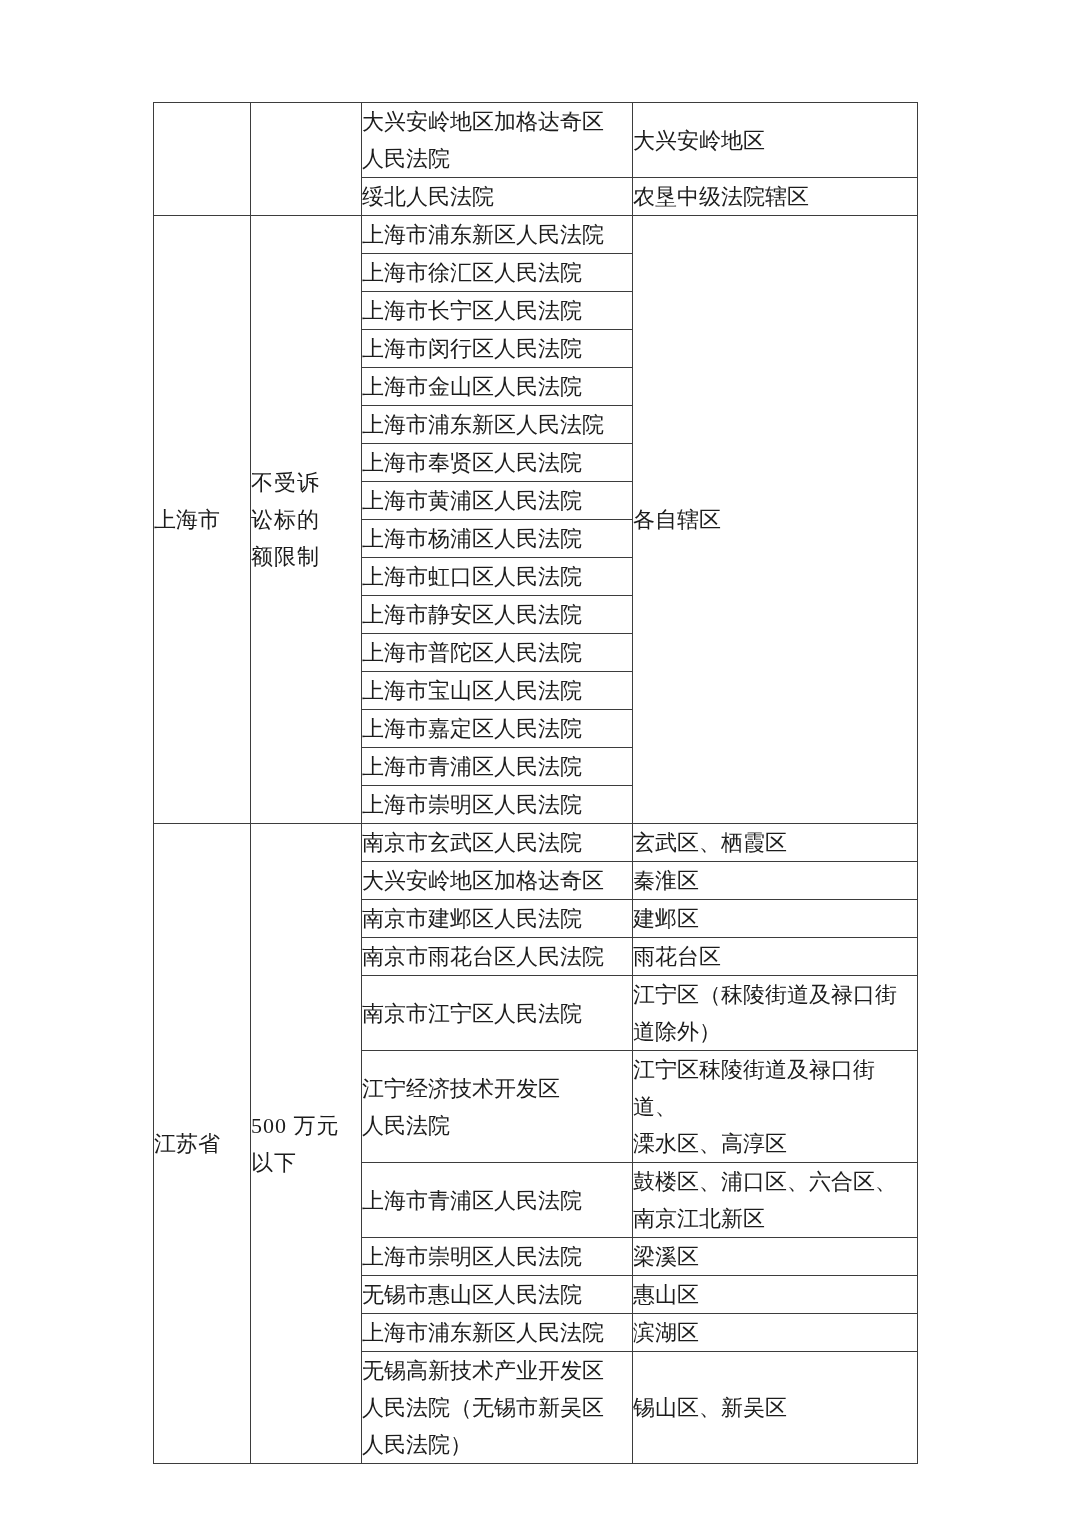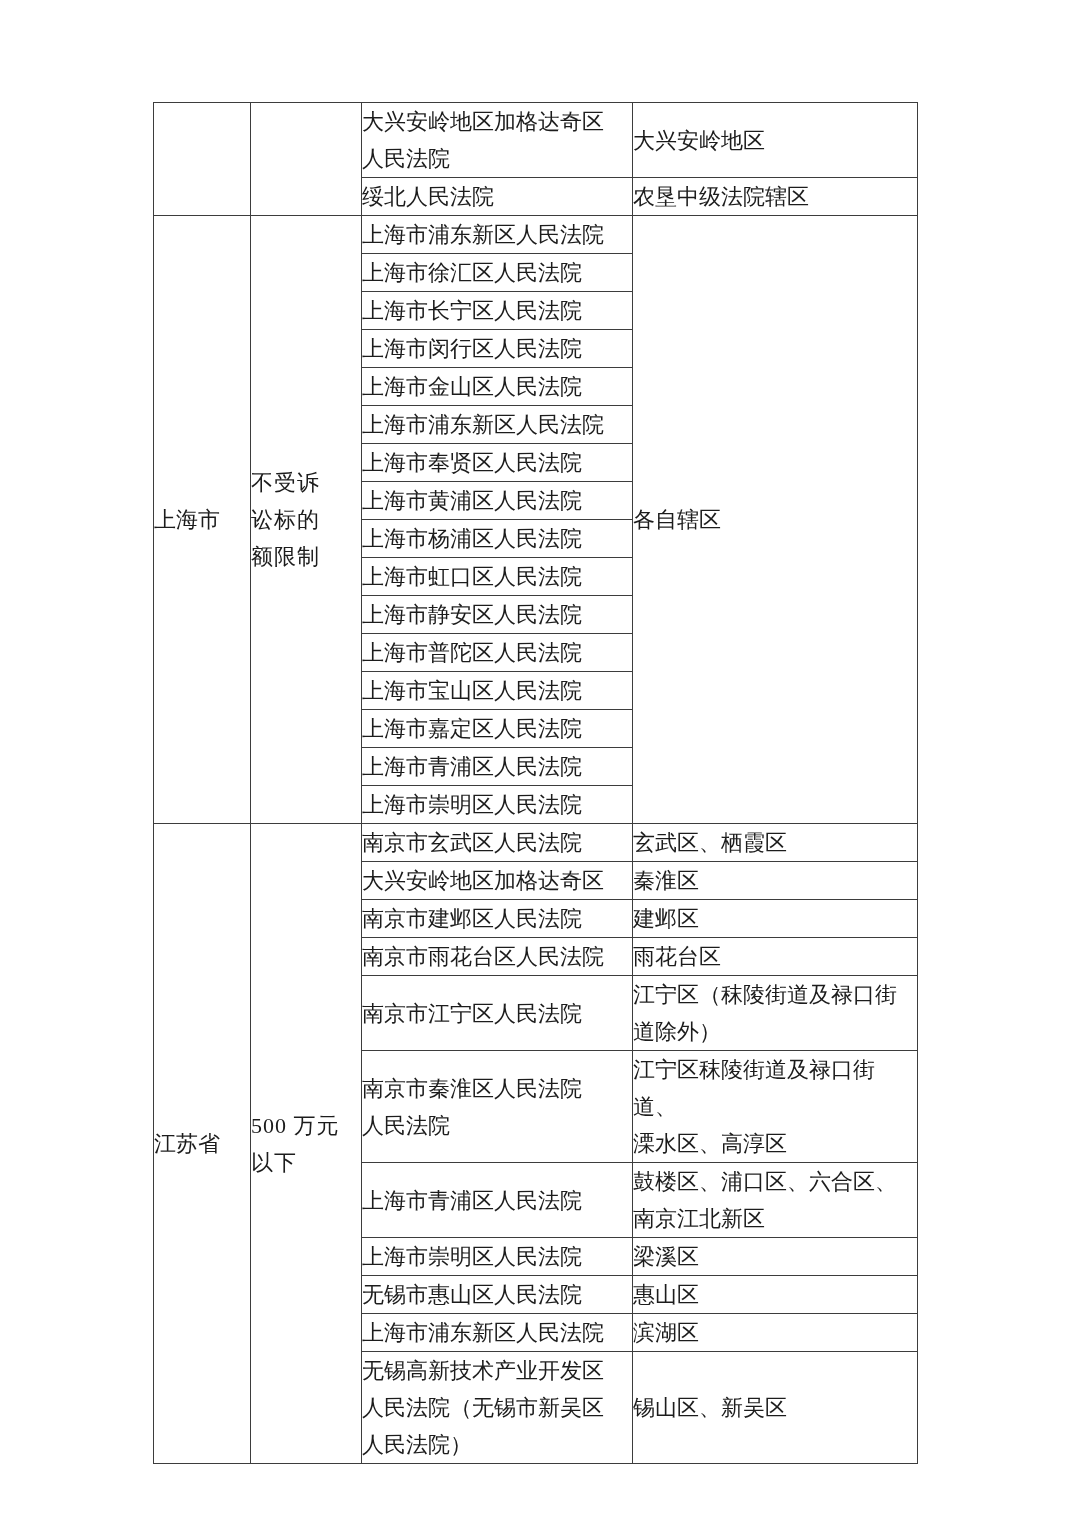--- a/index.html
+++ b/index.html
@@ -122,21 +122,21 @@
       <tr class="h1">
         <td class="c3">南京市雨花台区人民法院</td>
         <td class="c4">雨花台区</td>
       </tr>
       <tr class="h2">
         <td class="c3">南京市江宁区人民法院</td>
         <td class="c4">江宁区（秣陵街道及禄口街
 道除外）</td>
       </tr>
       <tr class="h2">
-        <td class="c3">南京市秦淮区人民法院
+        <td class="c3">江宁经济技术开发区
 人民法院</td>
         <td class="c4">江宁区秣陵街道及禄口街道、
 溧水区、高淳区</td>
       </tr>
       <tr class="h2">
         <td class="c3">上海市青浦区人民法院</td>
         <td class="c4">鼓楼区、浦口区、六合区、
 南京江北新区</td>
       </tr>
       <tr class="h1">

